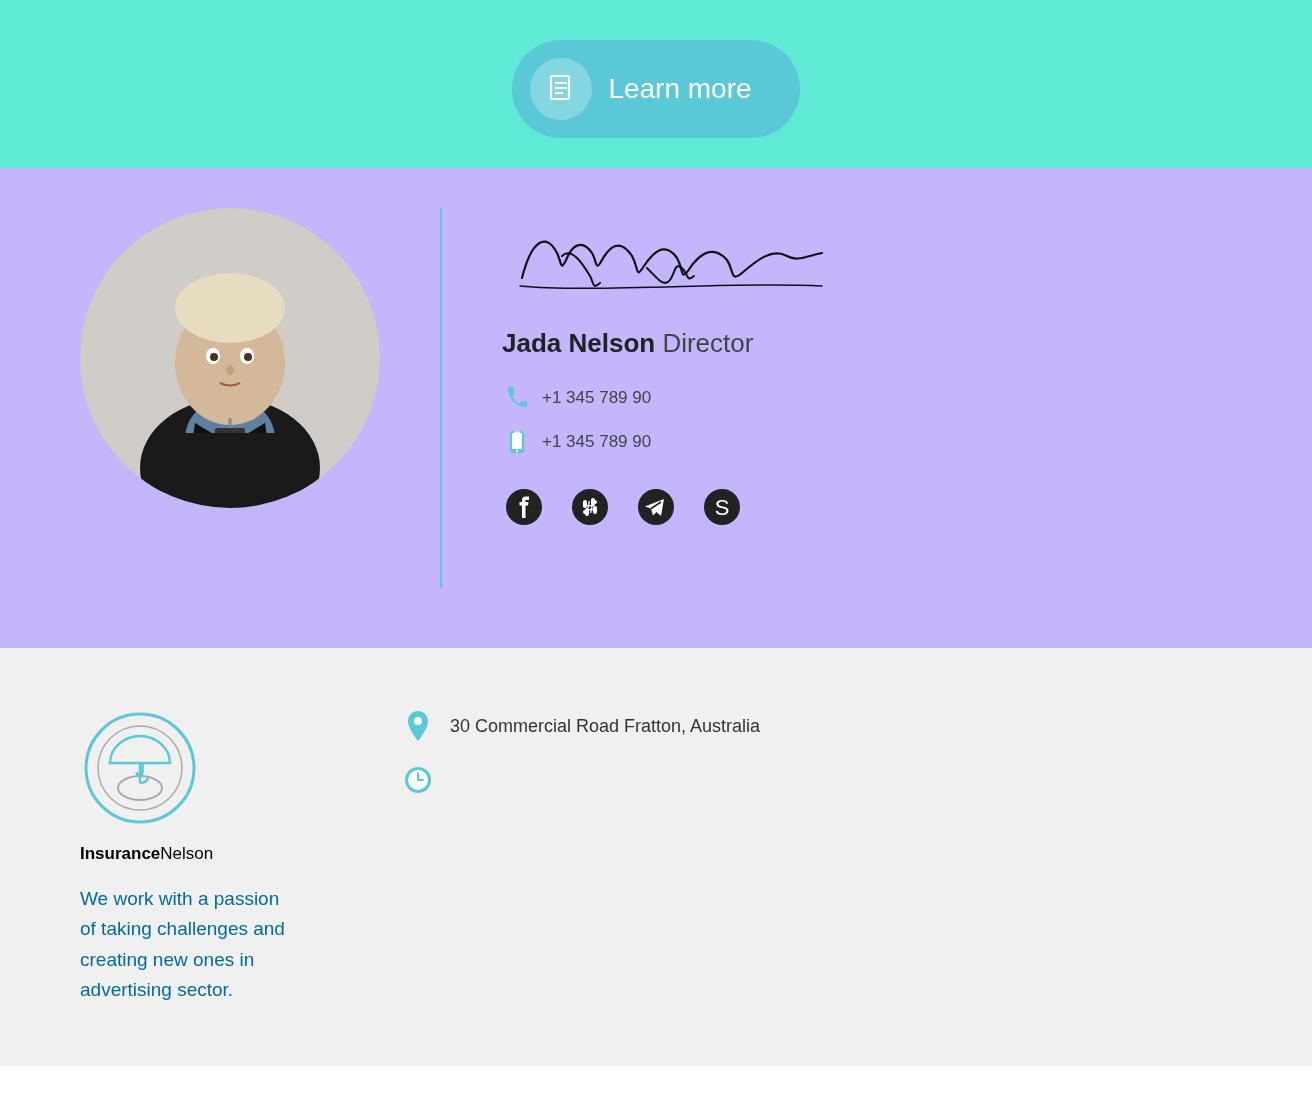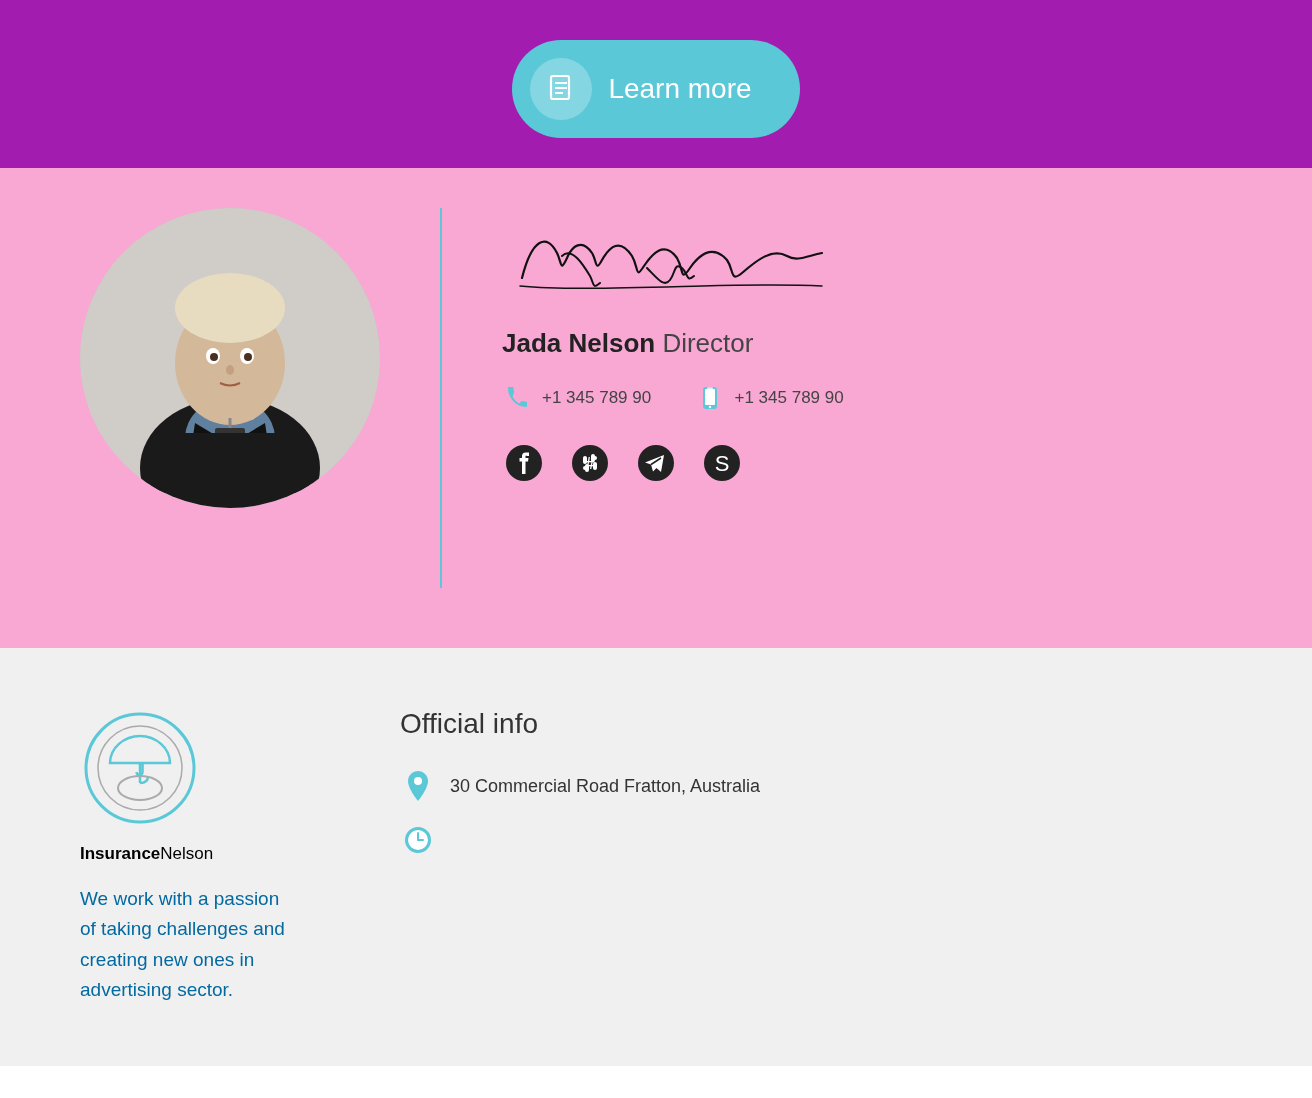--- a/index.html
+++ b/index.html
@@ -7,21 +7,21 @@
     body {
       font-family: 'Segoe UI', Arial, sans-serif;
       background: #fff;
       width: 1312px;
       min-height: 1098px;
       overflow-x: hidden;
     }
 
     
     .top-section {
-      background: #a21caf;
+      background: #5eead4;
       display: flex;
       justify-content: center;
       align-items: center;
       padding: 40px 0 30px;
     }
 
     .learn-more-btn {
       background: #5bc8d8;
       border: none;
       border-radius: 50px;
@@ -41,21 +41,21 @@
       background: rgba(255,255,255,0.25);
       border-radius: 50%;
       display: flex;
       align-items: center;
       justify-content: center;
       font-size: 28px;
     }
 
     
     .profile-section {
-      background: #f9a8d4;
+      background: #c4b5fd;
       display: flex;
       align-items: flex-start;
       padding: 40px 80px 60px;
       gap: 60px;
     }
 
     .profile-photo-wrapper {
       flex-shrink: 0;
     }
 
@@ -112,21 +112,21 @@
       color: #222;
     }
 
     .profile-name-title .title {
       font-weight: 400;
       color: #444;
     }
 
     .contact-grid {
       display: grid;
-      grid-template-columns: 1fr 1fr 1fr 1fr;
+      grid-template-columns: 1fr;
       gap: 14px 40px;
       margin-bottom: 28px;
     }
 
     .contact-item {
       display: flex;
       align-items: center;
       gap: 10px;
       font-size: 17px;
       color: #444;
@@ -402,21 +402,20 @@
       </svg>
     </div>
 
     <div class="brand-name">
       <span class="bold">Insurance</span><span>Nelson</span>
     </div>
     <p class="brand-description">We work with a passion of taking challenges and creating new ones in advertising sector.</p>
   </div>
 
   <div class="footer-info">
-    <h2 class="footer-info-title">Official info</h2>
 
     <div class="footer-info-items">
 
       <div class="footer-info-item">
         <span class="footer-info-icon">
           <svg width="28" height="34" viewBox="0 0 28 34" fill="#5bc8d8">
             <path d="M14 2C8.5 2 4 6.5 4 12c0 8 10 20 10 20s10-12 10-20c0-5.5-4.5-10-10-10z"></path>
             <circle cx="14" cy="12" r="4" fill="white"></circle>
           </svg>
         </span>

